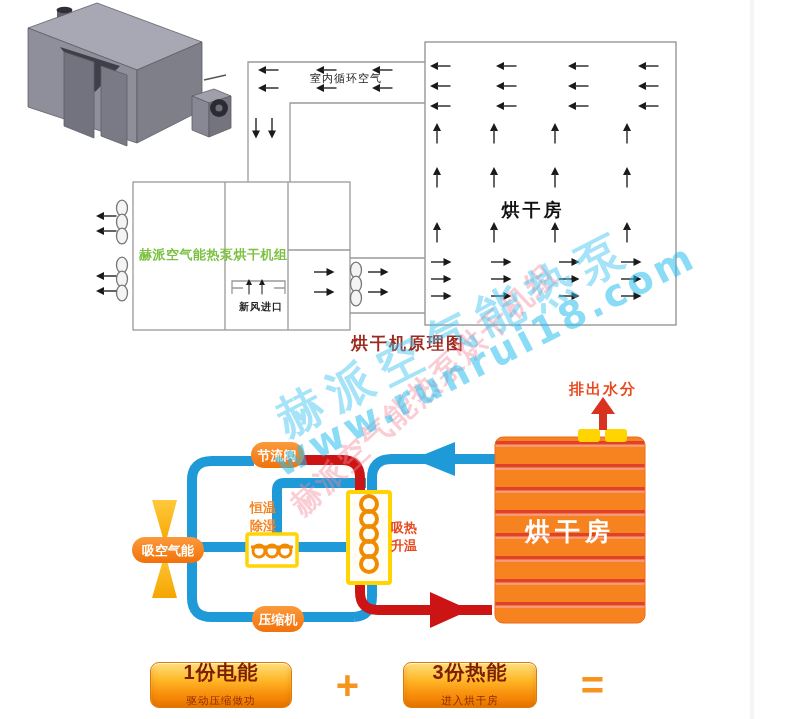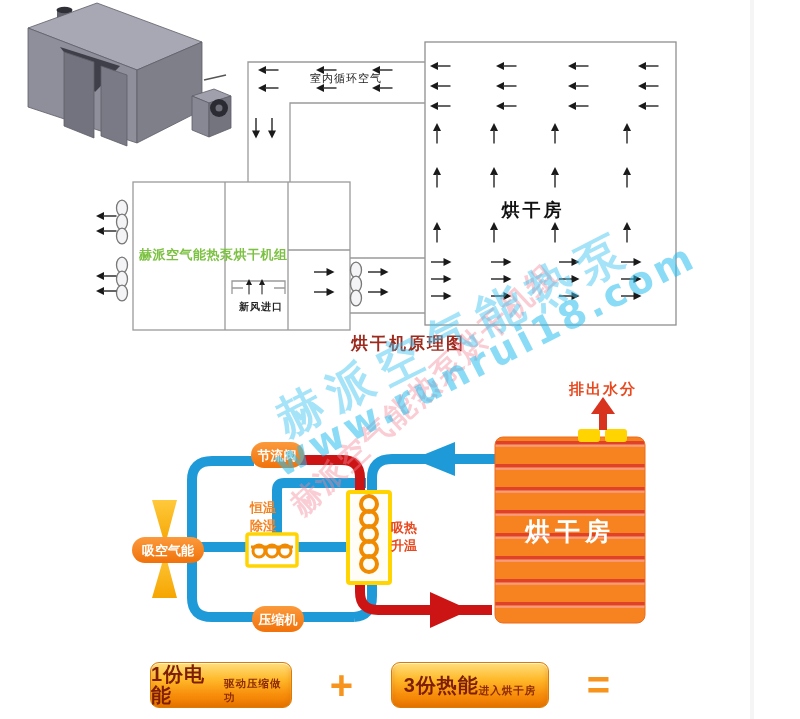--- a/index.html
+++ b/index.html
@@ -19,24 +19,24 @@
          color:rgba(66,196,240,0.48);transform:rotate(-27deg);}
   .wm-url{left:276px;top:444px;font-size:38px;letter-spacing:4px;
           color:rgba(40,190,238,0.55);transform:rotate(-27deg);
           font-family:"DejaVu Sans",sans-serif;}
   
   .equation{position:absolute;left:150px;top:661px;width:498px;height:48px;
             display:flex;align-items:center;z-index:10;}
   .term{height:46px;border-radius:9px;border:1px solid #DE7A00;box-sizing:border-box;
         background:linear-gradient(180deg,#FFDF7E 0%,#FFB829 38%,#F78E0B 72%,#F47F00 100%);
         box-shadow:inset 0 1px 1px rgba(255,255,255,.8), inset 0 -4px 6px rgba(190,85,0,.35);
-        display:flex;flex-direction:row;justify-content:center;align-items:center;}
-  .t1{width:142px;} .t2{width:158px;} .t3{width:148px;}
+        display:flex;flex-direction:column;justify-content:center;align-items:center;}
+  .t1{width:142px;} .t2{width:134px;border-radius:8px;} .t3{width:148px;}
   .term-title{font-size:20px;font-weight:bold;color:#7E1E00;line-height:1.05;letter-spacing:1px;}
-  .term-sub{font-size:10.5px;font-weight:bold;color:#8D2B00;letter-spacing:1px;margin-top:11px;}
+  .term-sub{font-size:10.5px;font-weight:normal;color:#8D2B00;letter-spacing:1px;margin-top:11px;}
   .op{flex:1;text-align:center;font-size:40px;font-weight:bold;color:#F7941D;line-height:44px;}
   text{font-family:"Liberation Sans","DejaVu Sans",sans-serif;}
 </style>
 </head>
 <body>
 
 <div class="stage">
 
   <svg class="svg-top" width="800" height="365" viewBox="0 0 800 365">
     <defs>

